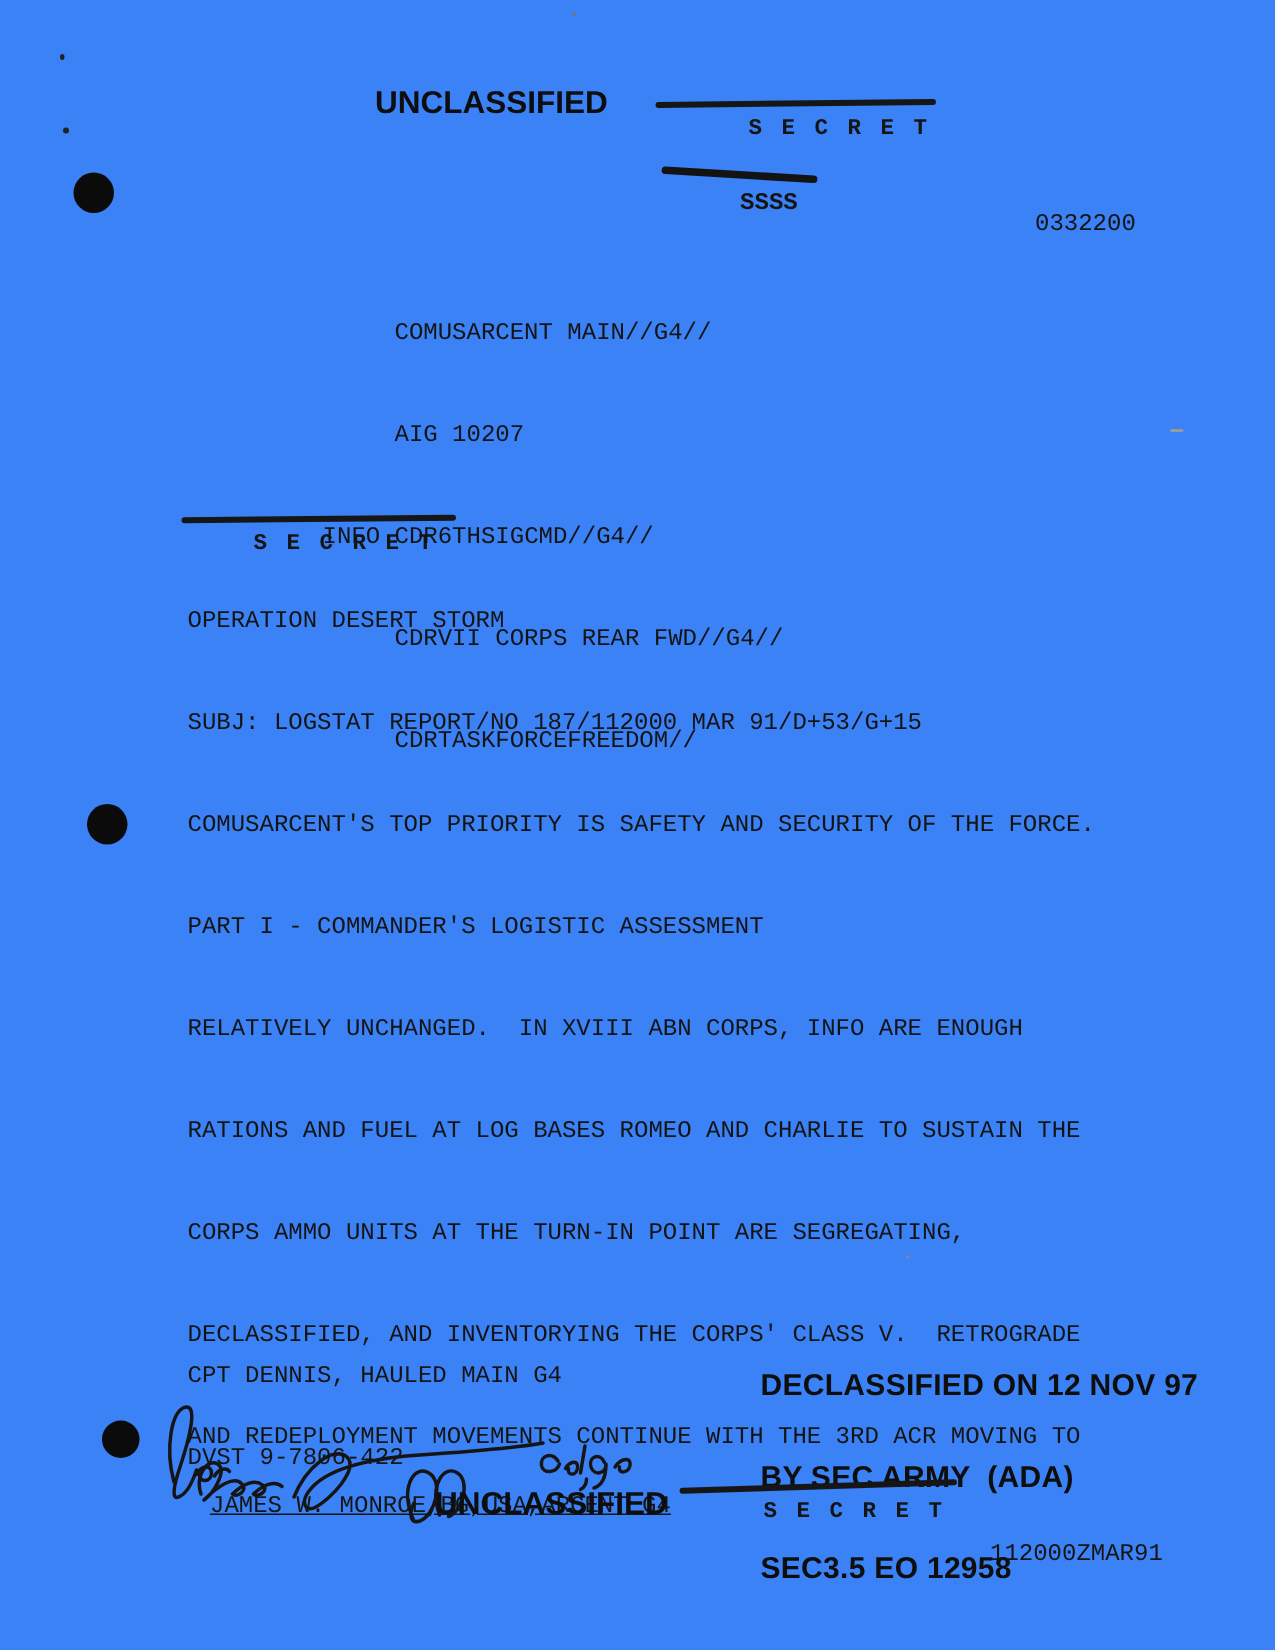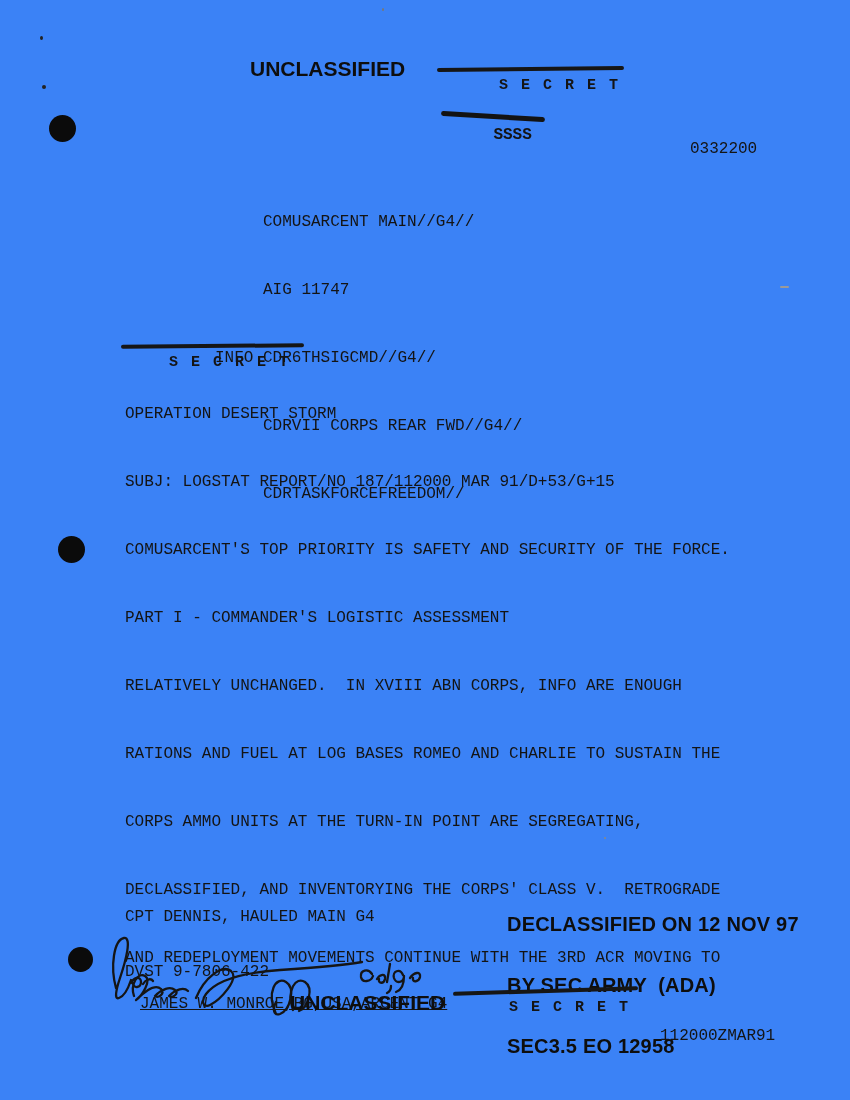--- a/index.html
+++ b/index.html
@@ -76,21 +76,21 @@
   </div>
 
   <div class="code-struck" style="left:455px; top:108px;">
     <span>SSSS</span>
     <span class="bar"></span>
   </div>
   <div class="abs mono" style="left:690px; top:92px;margin-top:48px;">0332200</div>
 
   <div class="address-block mono">
     <div class="line indent">COMUSARCENT MAIN//G4//</div>
-    <div class="line indent">AIG 11747</div>
+    <div class="line indent">AIG 10207</div>
     <div class="line">INFO CDR6THSIGCMD//G4//</div>
     <div class="line indent">CDRVII CORPS REAR FWD//G4//</div>
     <div class="line indent">CDRTASKFORCEFREEDOM//</div>
   </div>
 
   <div class="secret-struck mid" style="left:125px; top:337px;">
     <span>S E C R E T</span>
     <span class="bar"></span>
   </div>
 

